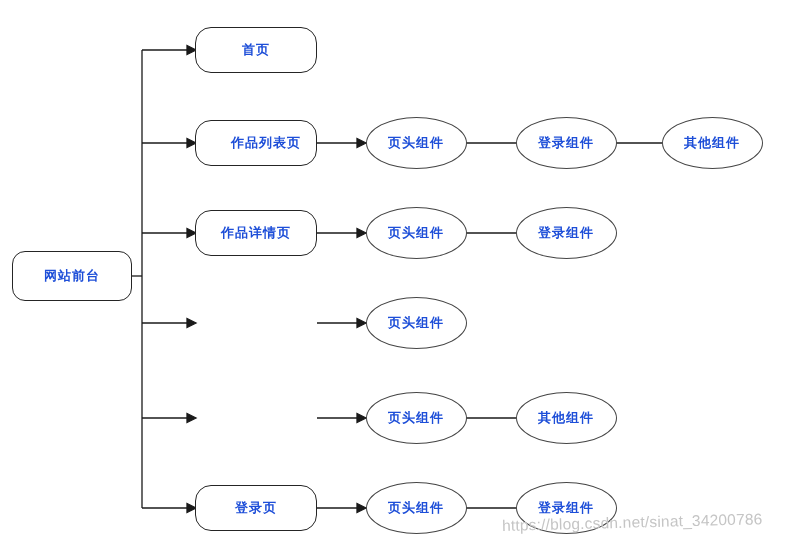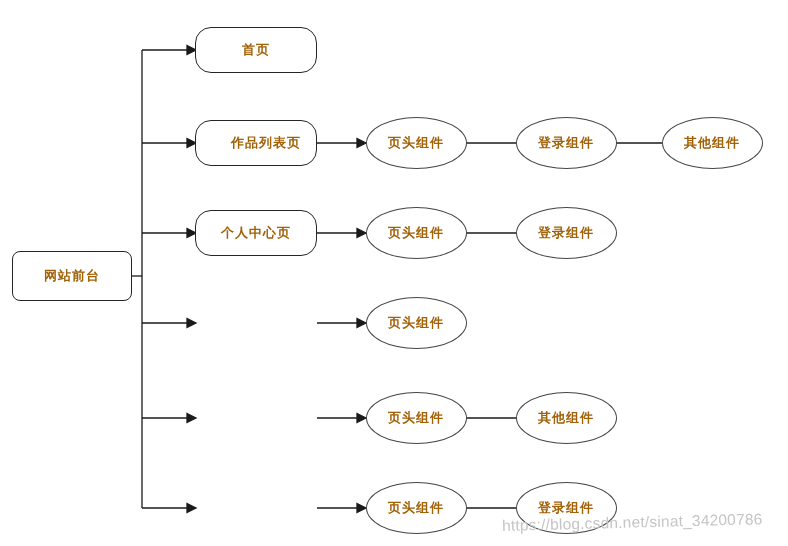--- a/index.html
+++ b/index.html
@@ -12,37 +12,37 @@
     font-family: "Liberation Sans", "DejaVu Sans", sans-serif;
   }
   #connectors { position: absolute; left: 0; top: 0; }
   .node {
     position: absolute;
     display: flex;
     align-items: center;
     justify-content: center;
     box-sizing: border-box;
     background: #ffffff;
-    color: #a16207;
+    color: #1d4ed8;
     font-size: 13px;
     font-weight: bold;
     white-space: nowrap;
     letter-spacing: 1px;
   }
   .rect-node {
     width: 122px;
     height: 46px;
     border: 1.4px solid #252525;
     border-radius: 16px;
   }
   .root-node {
     width: 120px;
     height: 50px;
     border: 1.5px solid #252525;
-    border-radius: 8px;
+    border-radius: 13px;
   }
   .ellipse-node {
     width: 101px;
     height: 52px;
     border: 1.4px solid #454545;
     border-radius: 50%;
   }
   .watermark {
     position: absolute;
     left: 502px;
@@ -102,27 +102,28 @@
 
   <div class="node root-node" style="left:12px; top:251px;">网站前台</div>
 
   <div class="node rect-node" style="left:195px; top:27px;">首页</div>
 
   <div class="node rect-node" style="left:195px; top:120px;padding-left:20px;">作品列表页</div>
   <div class="node ellipse-node" style="left:365.5px; top:117px;">页头组件</div>
   <div class="node ellipse-node" style="left:515.5px; top:117px;">登录组件</div>
   <div class="node ellipse-node" style="left:661.5px; top:117px;">其他组件</div>
 
-  <div class="node rect-node" style="left:195px; top:210px;">个人中心页</div>
+  <div class="node rect-node" style="left:195px; top:210px;">作品详情页</div>
   <div class="node ellipse-node" style="left:365.5px; top:207px;">页头组件</div>
   <div class="node ellipse-node" style="left:515.5px; top:207px;">登录组件</div>
 
   <div class="node ellipse-node" style="left:365.5px; top:297px;">页头组件</div>
 
   <div class="node ellipse-node" style="left:365.5px; top:392px;">页头组件</div>
   <div class="node ellipse-node" style="left:515.5px; top:392px;">其他组件</div>
 
+  <div class="node rect-node" style="left:195px; top:485px;">登录页</div>
   <div class="node ellipse-node" style="left:365.5px; top:482px;">页头组件</div>
   <div class="node ellipse-node" style="left:515.5px; top:482px;">登录组件</div>
 
   <div class="watermark">https://blog.csdn.net/sinat_34200786</div>
 
 </div>
 
 </body></html>

